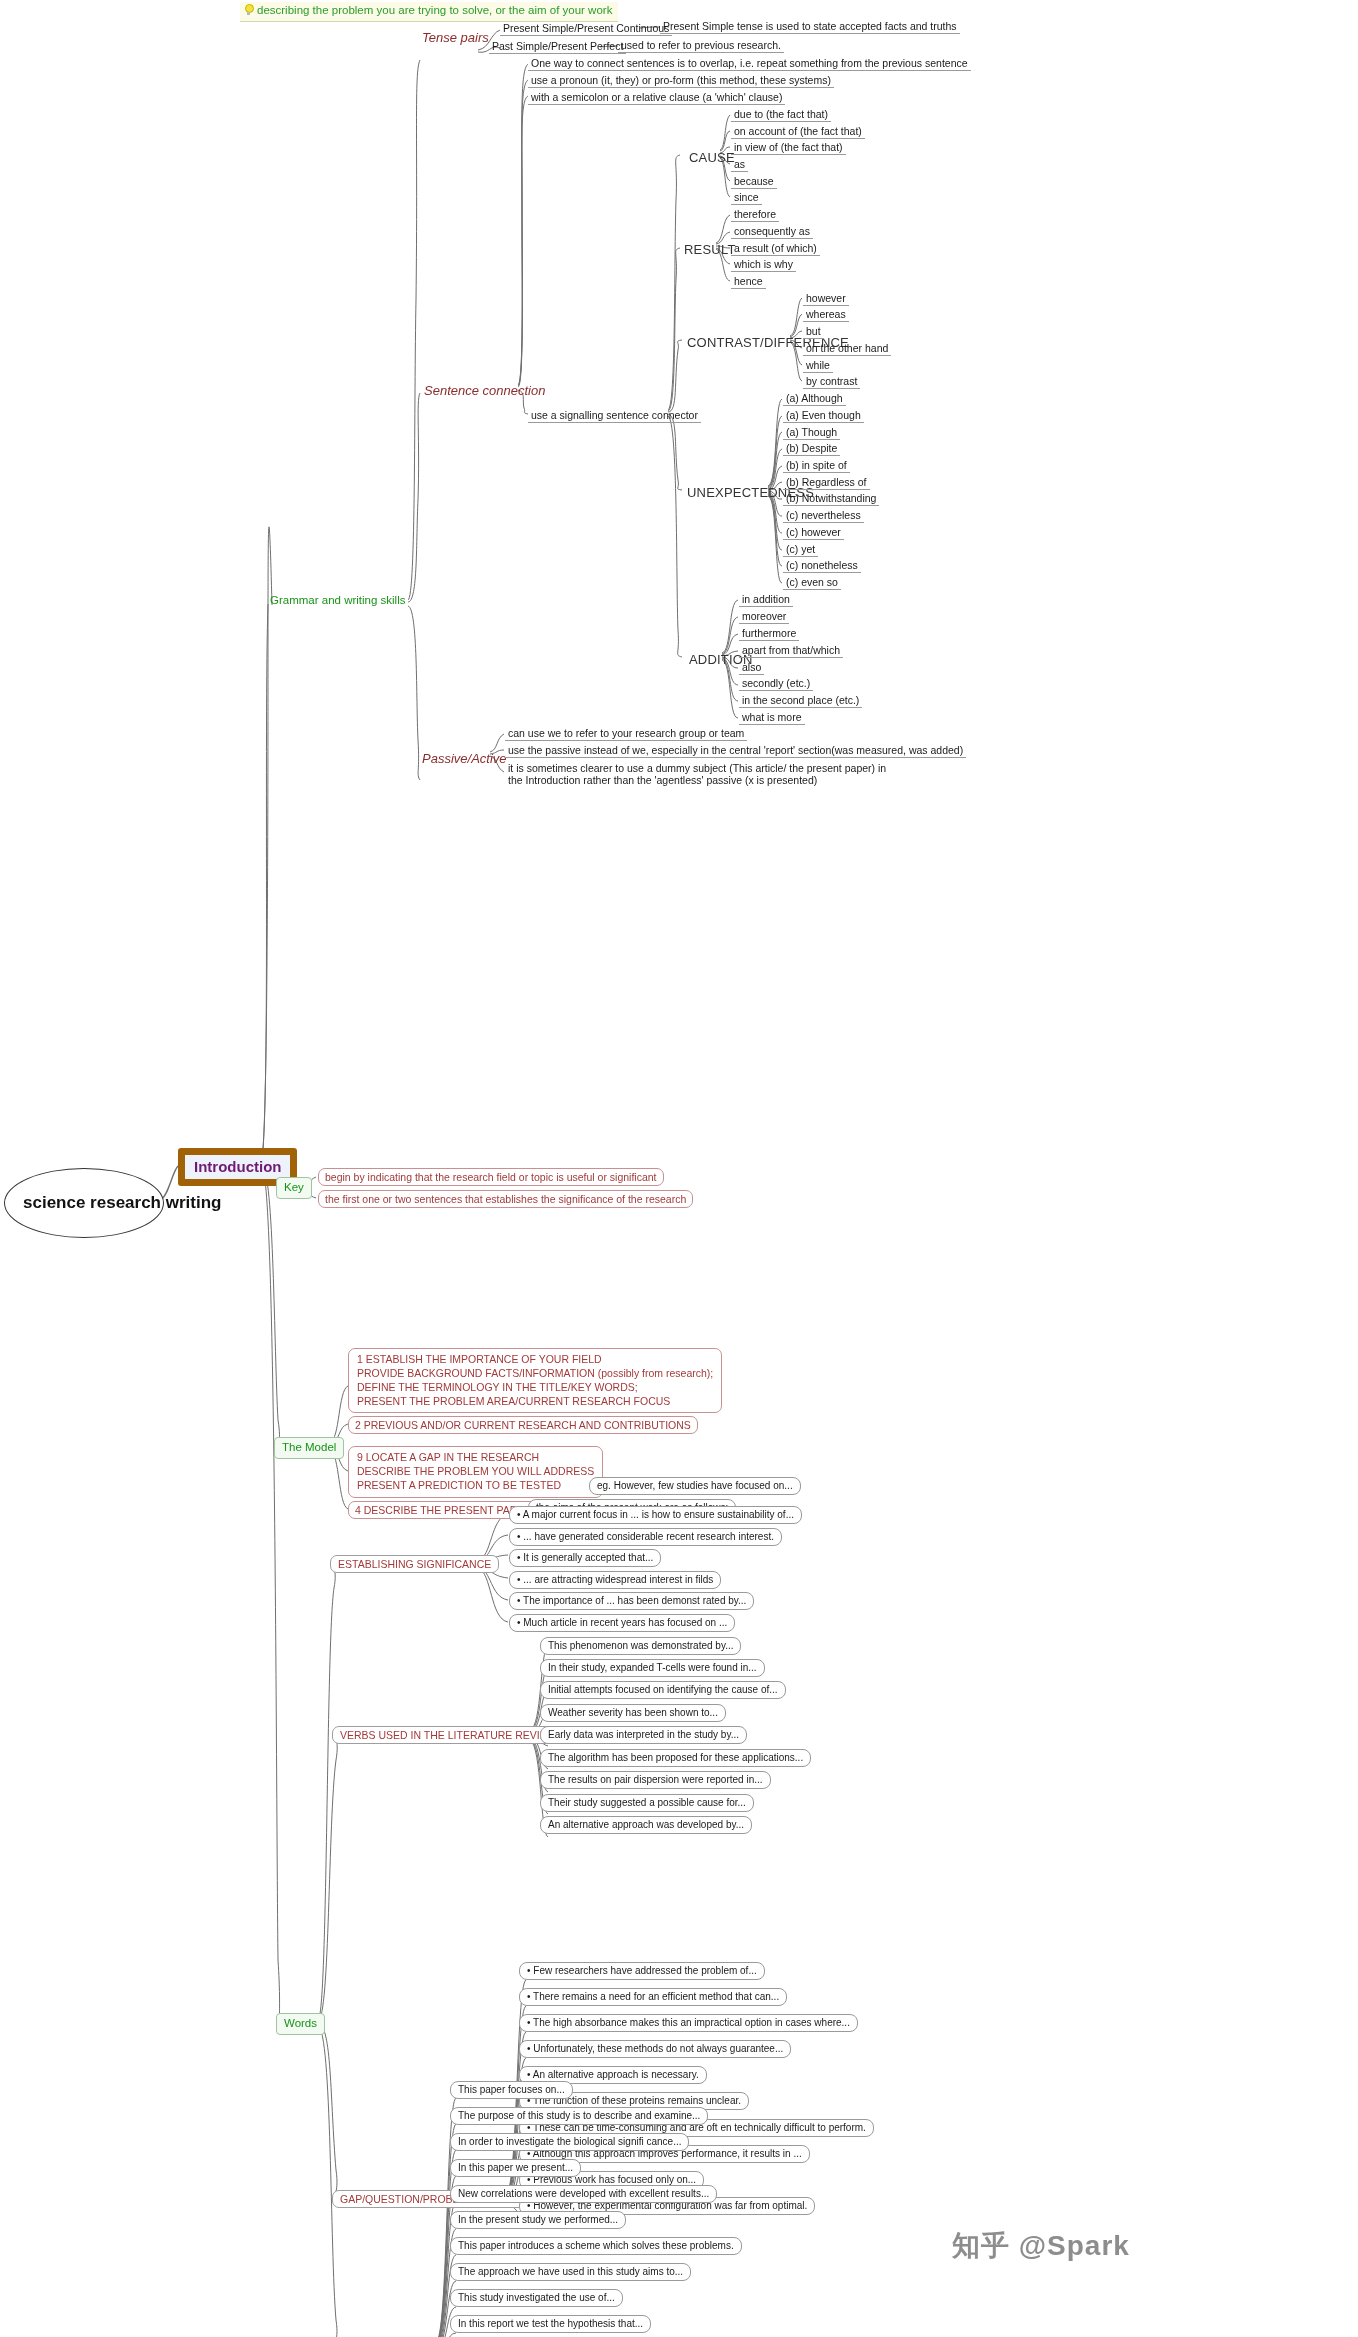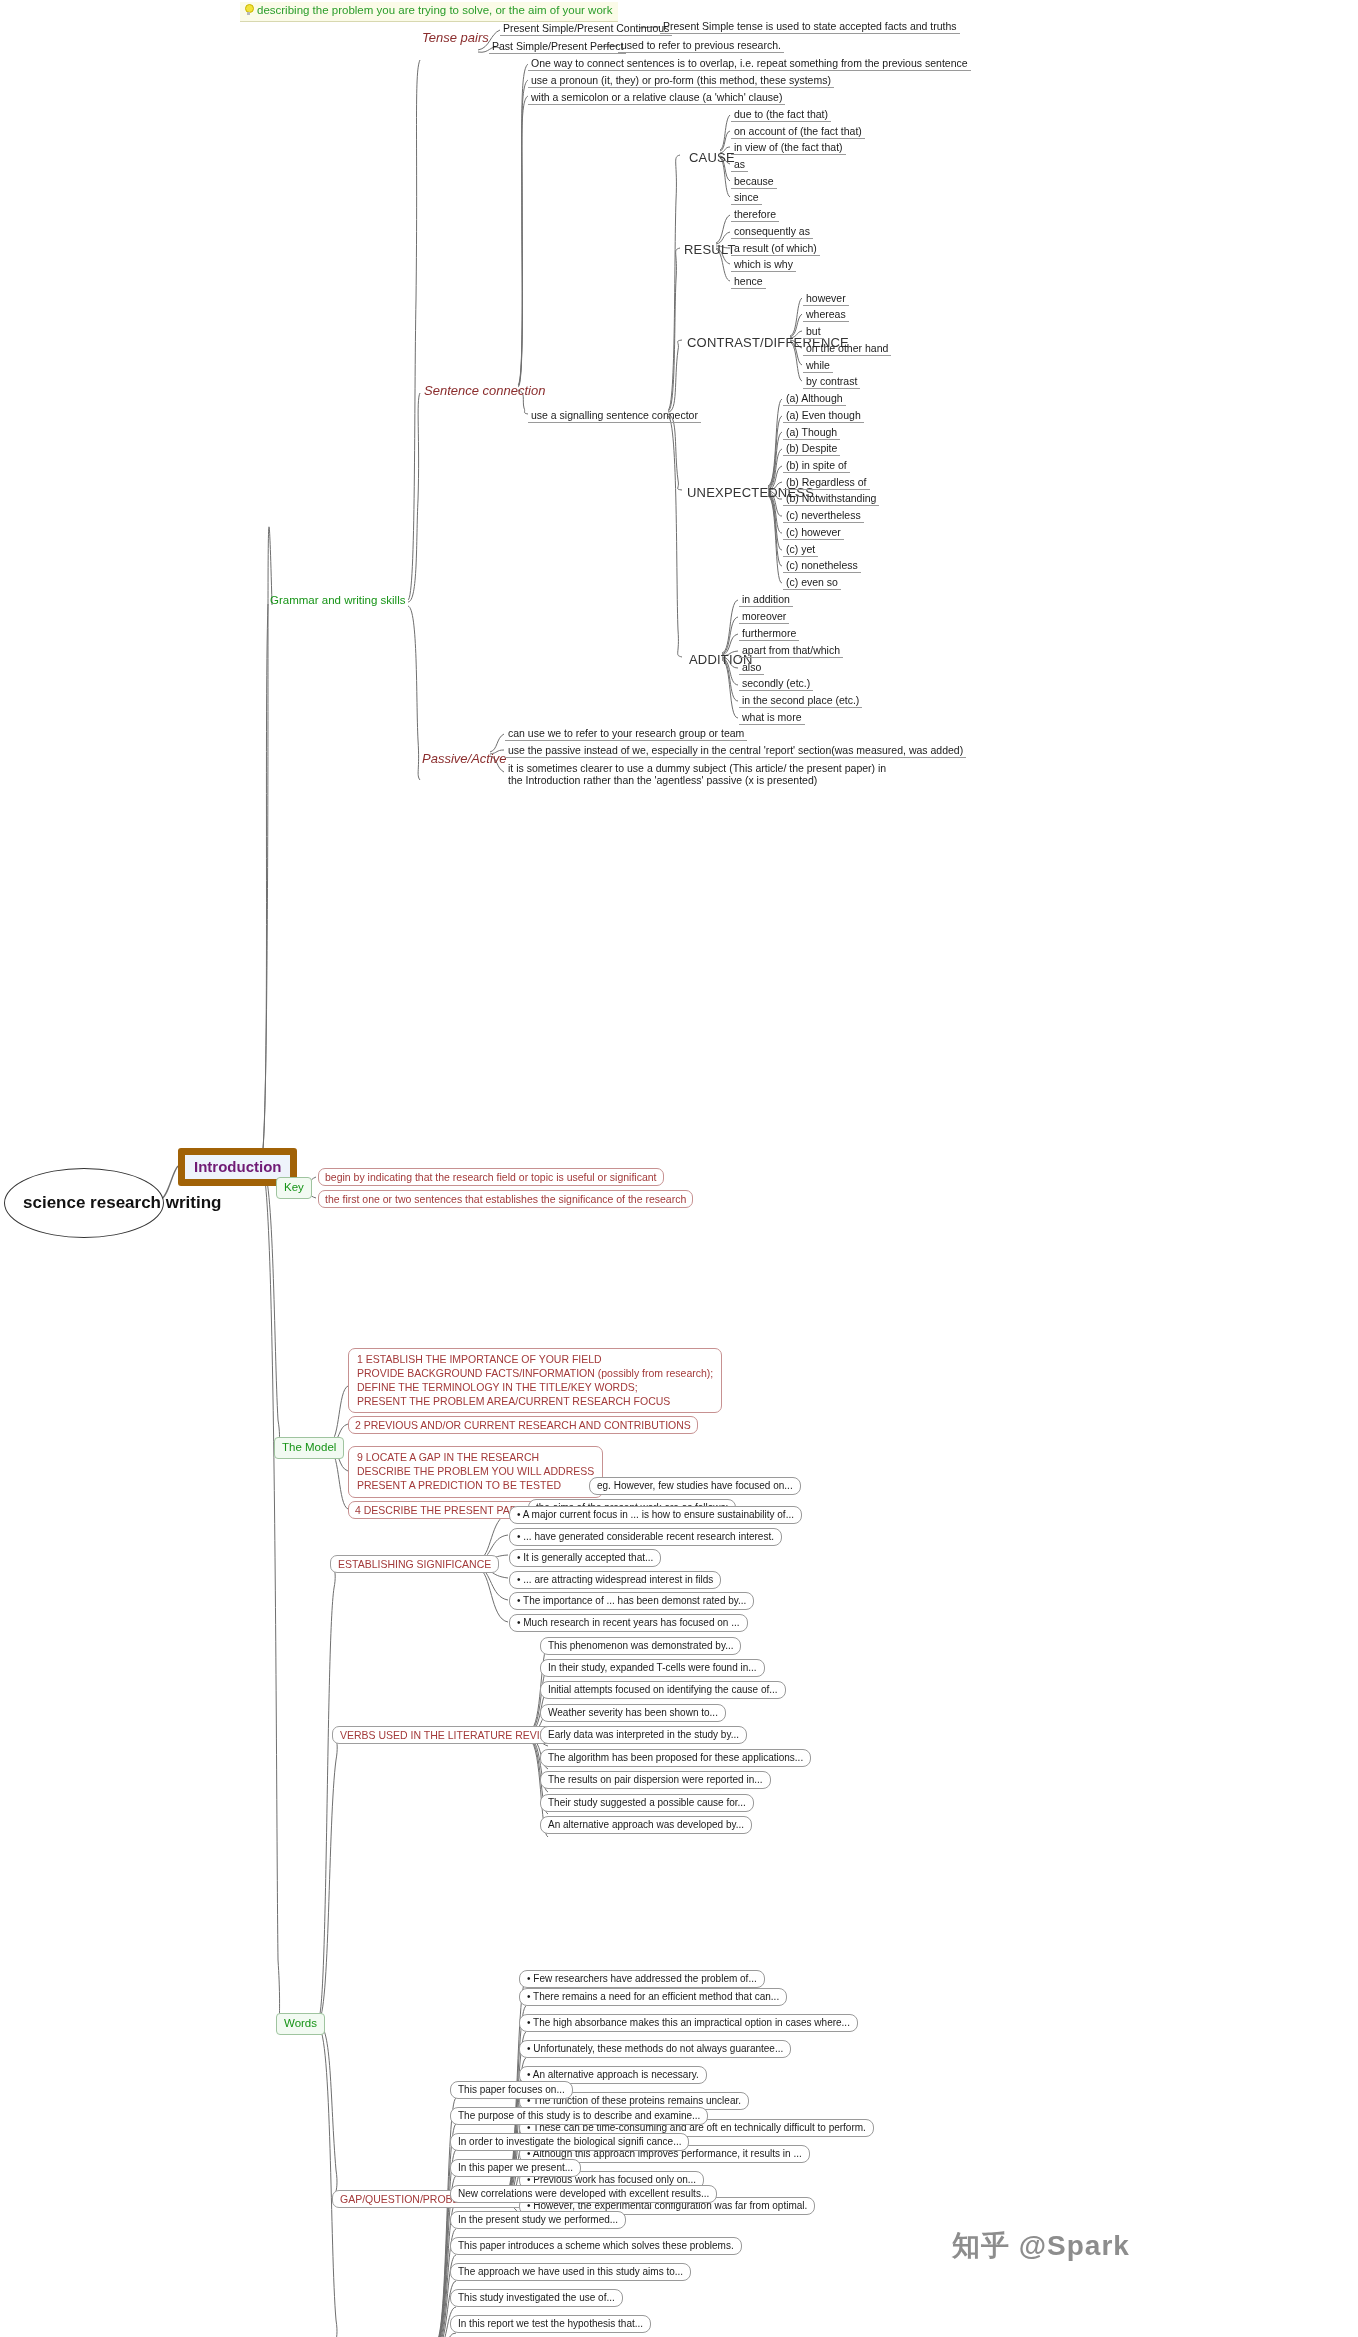--- a/index.html
+++ b/index.html
@@ -400,35 +400,35 @@
   <div class="node pill-soft" style="left:528px; top:1499px;">the aims of the present work are as follows:</div>
 
   <div class="node lvl2" style="left:276px; top:2013px;">Words</div>
 
   <div class="node pill-cap" style="left:330px; top:1555px;">ESTABLISHING SIGNIFICANCE</div>
   <div class="node pill-soft" style="left:509px; top:1506px;">• A major current focus in ... is how to ensure sustainability of...</div>
   <div class="node pill-soft" style="left:509px; top:1528px;">• ... have generated considerable recent research interest.</div>
   <div class="node pill-soft" style="left:509px; top:1549px;">• It is generally accepted that...</div>
   <div class="node pill-soft" style="left:509px; top:1571px;">• ... are attracting widespread interest in filds</div>
   <div class="node pill-soft" style="left:509px; top:1592px;">• The importance of ... has been demonst rated by...</div>
-  <div class="node pill-soft" style="left:509px; top:1614px;">• Much research in recent years has focused on ...</div>
+  <div class="node pill-soft" style="left:509px; top:1614px;">• Much article in recent years has focused on ...</div>
 
   <div class="node pill-cap" style="left:332px; top:1726px;">VERBS USED IN THE LITERATURE REVIEW</div>
   <div class="node pill-soft" style="left:540px; top:1637px;">This phenomenon was demonstrated by...</div>
   <div class="node pill-soft" style="left:540px; top:1659px;">In their study, expanded T-cells were found in...</div>
   <div class="node pill-soft" style="left:540px; top:1681px;">Initial attempts focused on identifying the cause of...</div>
   <div class="node pill-soft" style="left:540px; top:1704px;">Weather severity has been shown to...</div>
   <div class="node pill-soft" style="left:540px; top:1726px;">Early data was interpreted in the study by...</div>
   <div class="node pill-soft" style="left:540px; top:1749px;">The algorithm has been proposed for these applications...</div>
   <div class="node pill-soft" style="left:540px; top:1771px;">The results on pair dispersion were reported in...</div>
   <div class="node pill-soft" style="left:540px; top:1794px;">Their study suggested a possible cause for...</div>
   <div class="node pill-soft" style="left:540px; top:1816px;">An alternative approach was developed by...</div>
 
   <div class="node pill-cap" style="left:332px; top:2190px;">GAP/QUESTION/PROBLEM/CRITICISM</div>
-  <div class="node pill-soft" style="left:519px; top:1962px;margin-top:8px;">• Few researchers have addressed the problem of...</div>
+  <div class="node pill-soft" style="left:519px; top:1962px;">• Few researchers have addressed the problem of...</div>
   <div class="node pill-soft" style="left:519px; top:1988px;">• There remains a need for an efficient method that can...</div>
   <div class="node pill-soft" style="left:519px; top:2014px;">• The high absorbance makes this an impractical option in cases where...</div>
   <div class="node pill-soft" style="left:519px; top:2040px;">• Unfortunately, these methods do not always guarantee...</div>
   <div class="node pill-soft" style="left:519px; top:2066px;">• An alternative approach is necessary.</div>
   <div class="node pill-soft" style="left:519px; top:2092px;">• The function of these proteins remains unclear.</div>
   <div class="node pill-soft" style="left:519px; top:2119px;">• These can be time-consuming and are oft en technically difficult to perform.</div>
   <div class="node pill-soft" style="left:519px; top:2145px;">• Although this approach improves performance, it results in ...</div>
   <div class="node pill-soft" style="left:519px; top:2171px;">• Previous work has focused only on...</div>
   <div class="node pill-soft" style="left:519px; top:2197px;">• However, the experimental configuration was far from optimal.</div>
 

